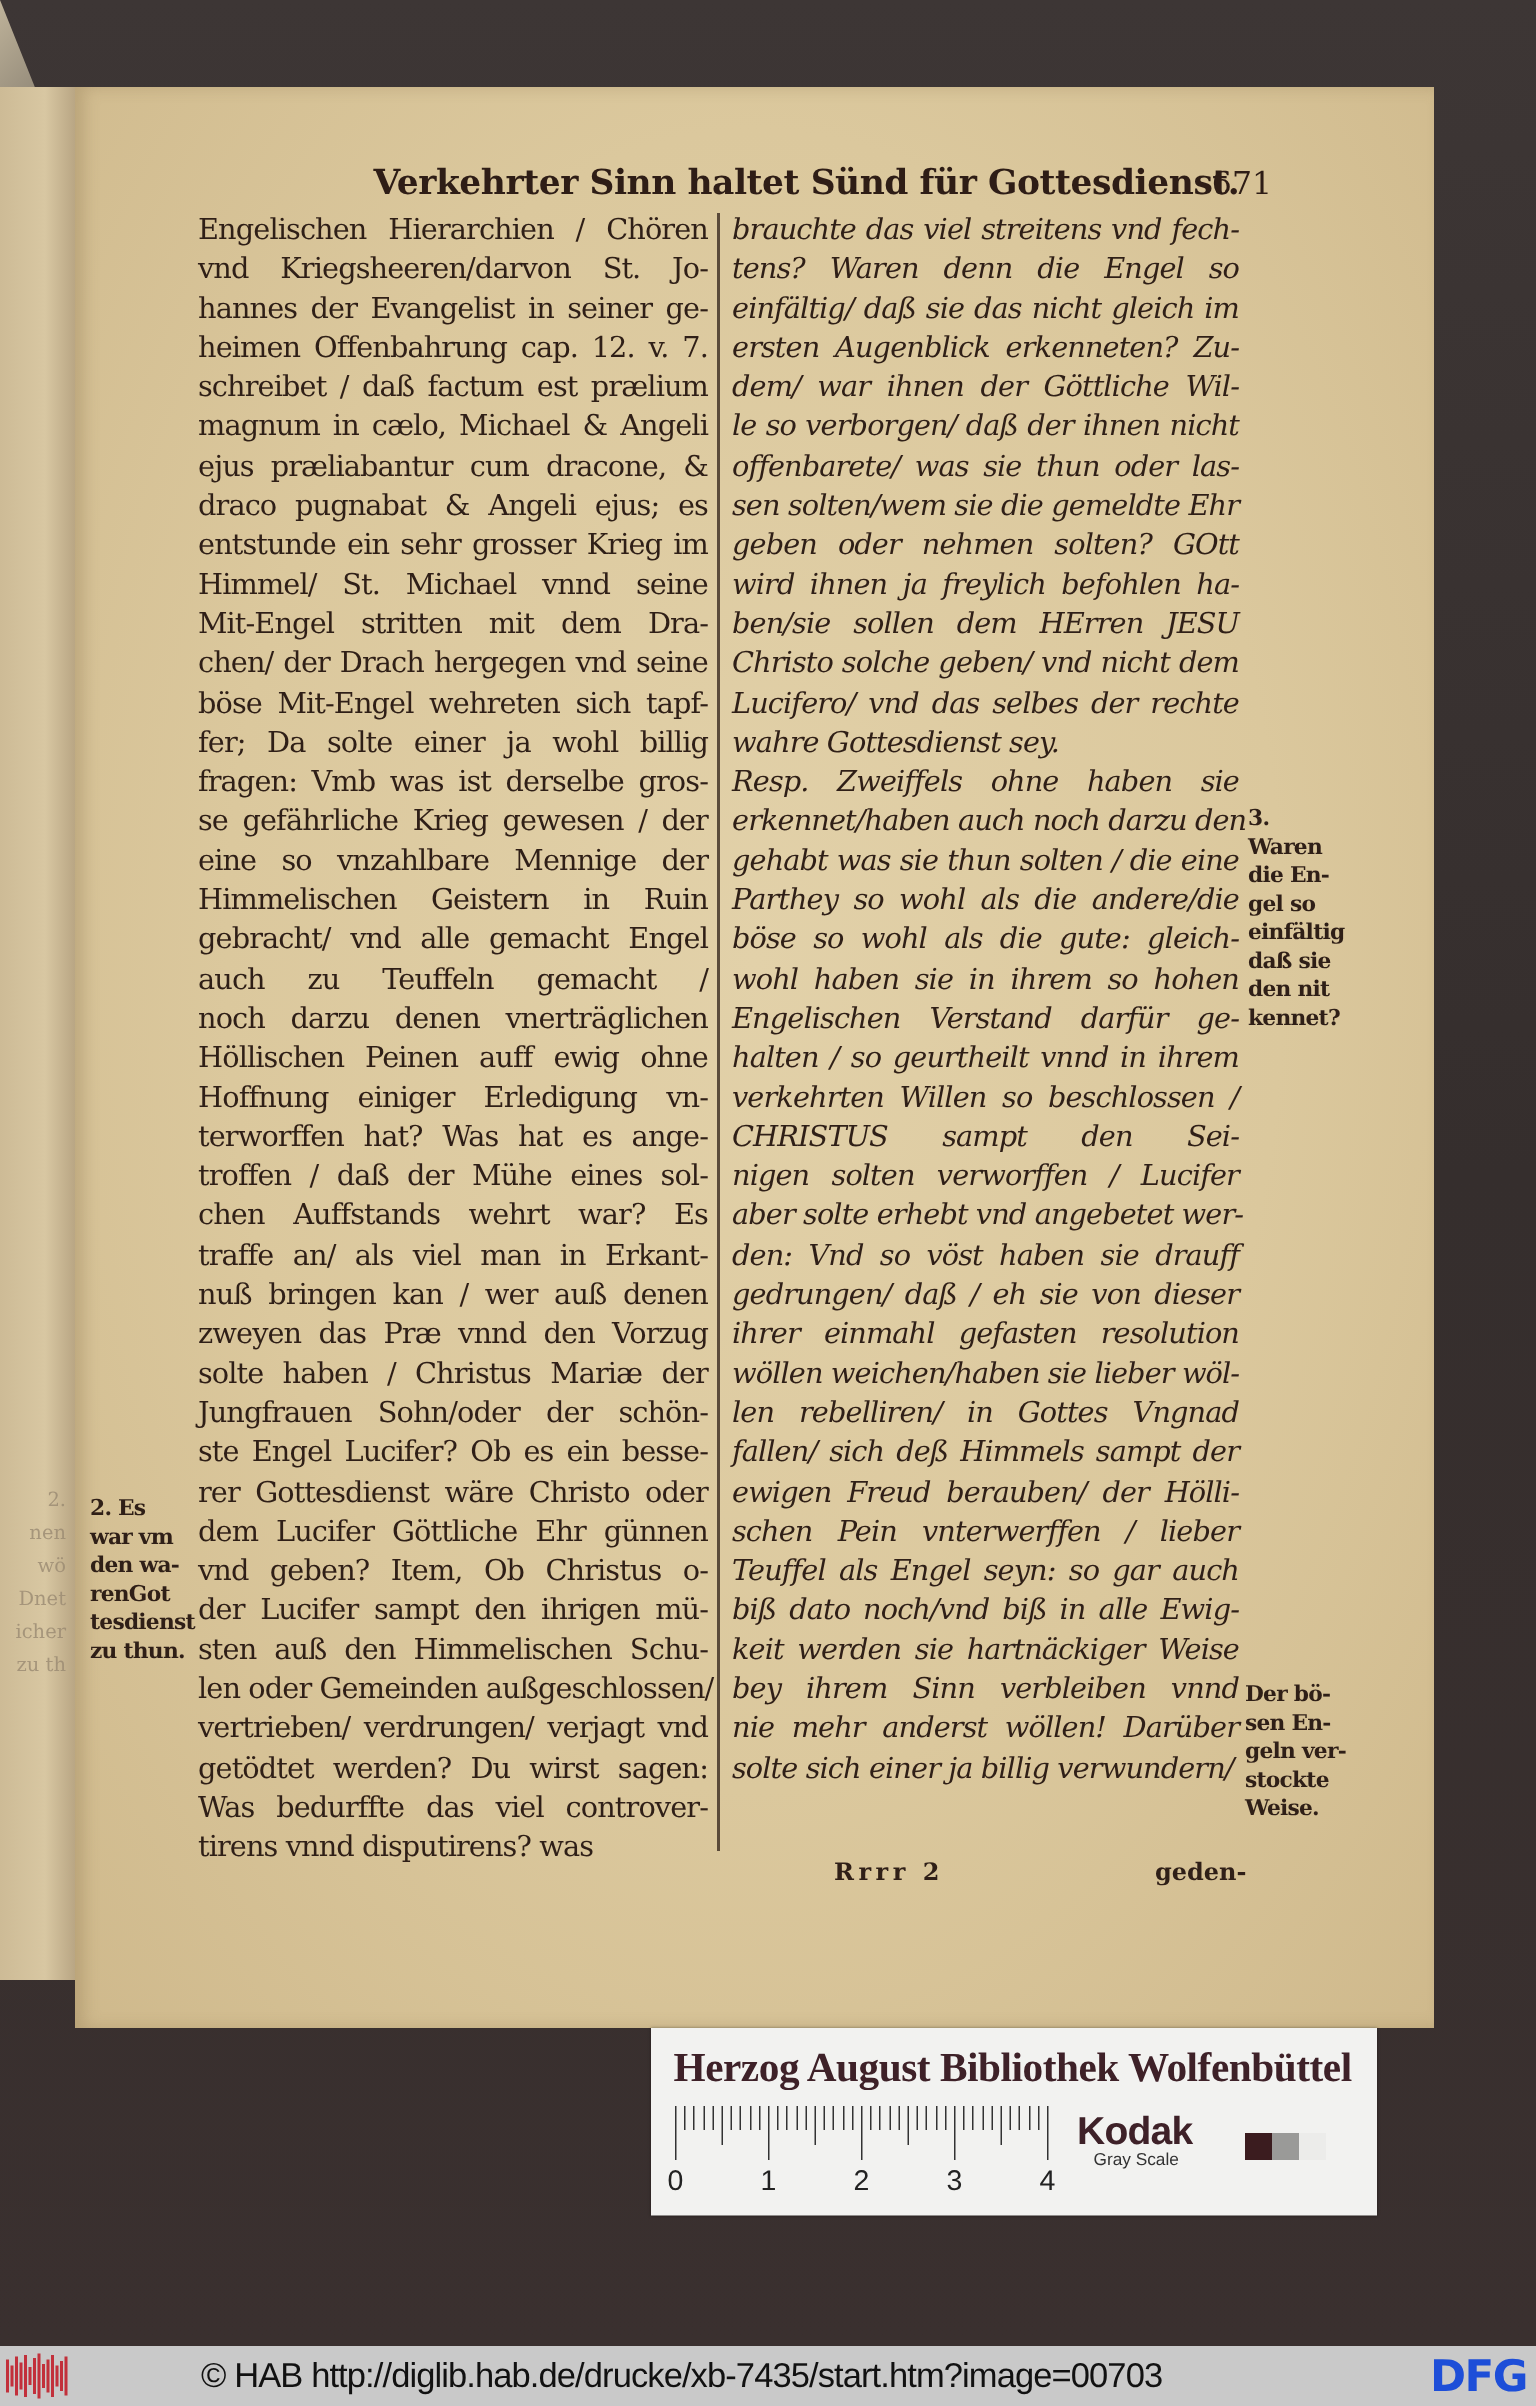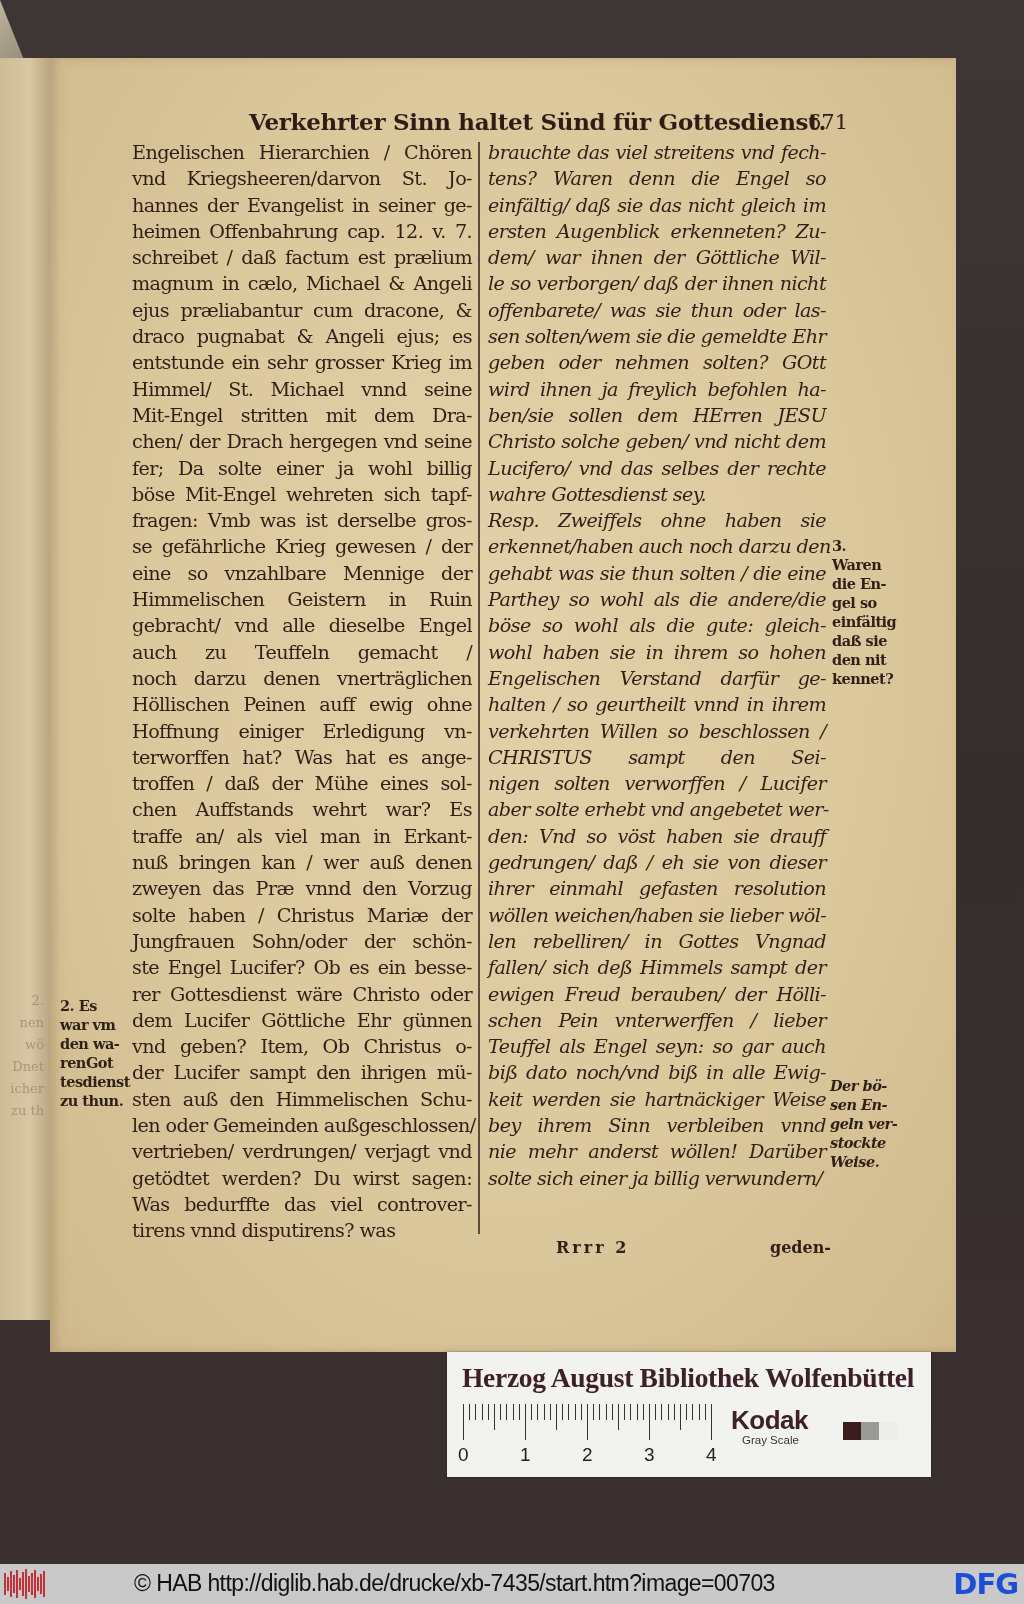--- a/index.html
+++ b/index.html
@@ -45,34 +45,34 @@
     position:absolute; left:478px; top:142px; width:1.5px; height:1092px;
     background:#3a2a20; opacity:.8;
   }
   .margin-note {
     position:absolute; font-family:"DejaVu Serif", serif; color:#2f1f17;
     font-size:14.5px; line-height:19px; letter-spacing:-0.5px; font-weight:bold;
   }
   .margin-note .ln { white-space:nowrap; }
   .mn-left { left:60px; top:996px; width:66px; }
   .mn-right-1 { left:832px; top:536px; width:70px; }
-  .mn-right-2 { left:830px; top:1076px; width:70px;font-style:italic; }
+  .mn-right-2 { left:830px; top:1120px; width:70px; }
   .catch {
     position:absolute; top:1238px; font-family:"DejaVu Serif", serif;
     color:#2f1f17; font-size:16px; font-weight:bold;
   }
   .signature { left:556px; letter-spacing:3px; }
   .catchword { left:770px; }
   .bleed {
     position:absolute; left:0; top:990px; width:44px; height:140px;
     font-family:"DejaVu Serif", serif; color:#9a8a72; font-size:13px; line-height:22px;
     opacity:.8; text-align:right;
   }
   .card {
-    position:absolute; left:447px; top:1352px; width:484px; height:125px;
+    position:absolute; left:434px; top:1352px; width:484px; height:125px;
     background:#f2f2f0; box-shadow:0 0 2px rgba(0,0,0,.4);
   }
   .card .inst {
     position:absolute; left:15px; top:10px; font-family:"Liberation Serif", serif;
     font-weight:bold; font-size:27.5px; color:#3e2128; letter-spacing:-0.3px; white-space:nowrap;
   }
   .ruler { position:absolute; left:16px; top:52px; width:250px; height:42px; }
   .tick { position:absolute; top:0; width:1px; background:#333; }
   .ruler-num {
     position:absolute; top:40px; font-family:"Liberation Sans", sans-serif;
@@ -131,27 +131,27 @@
     <div class="ln">hannes der Evangelist in seiner ge-</div>
     <div class="ln">heimen Offenbahrung cap. 12. v. 7.</div>
     <div class="ln">schreibet / daß factum est prælium</div>
     <div class="ln">magnum in cælo, Michael &amp; Angeli</div>
     <div class="ln">ejus præliabantur cum dracone, &amp;</div>
     <div class="ln">draco pugnabat &amp; Angeli ejus; es</div>
     <div class="ln">entstunde ein sehr grosser Krieg im</div>
     <div class="ln">Himmel/ St. Michael vnnd seine</div>
     <div class="ln">Mit-Engel stritten mit dem Dra-</div>
     <div class="ln">chen/ der Drach hergegen vnd seine</div>
+    <div class="ln">böse Mit-Engel wehreten sich tapf-</div>
     <div class="ln">fer; Da solte einer ja wohl billig</div>
-    <div class="ln">böse Mit-Engel wehreten sich tapf-</div>
     <div class="ln">fragen: Vmb was ist derselbe gros-</div>
     <div class="ln">se gefährliche Krieg gewesen / der</div>
     <div class="ln">eine so vnzahlbare Mennige der</div>
     <div class="ln">Himmelischen Geistern in Ruin</div>
-    <div class="ln">gebracht/ vnd alle dieselbe Engel</div>
+    <div class="ln">gebracht/ vnd alle gemacht Engel</div>
     <div class="ln">auch zu Teuffeln gemacht /</div>
     <div class="ln">noch darzu denen vnerträglichen</div>
     <div class="ln">Höllischen Peinen auff ewig ohne</div>
     <div class="ln">Hoffnung einiger Erledigung vn-</div>
     <div class="ln">terworffen hat? Was hat es ange-</div>
     <div class="ln">troffen / daß der Mühe eines sol-</div>
     <div class="ln">chen Auffstands wehrt war? Es</div>
     <div class="ln">traffe an/ als viel man in Erkant-</div>
     <div class="ln">nuß bringen kan / wer auß denen</div>
     <div class="ln">zweyen das Præ vnnd den Vorzug</div>

